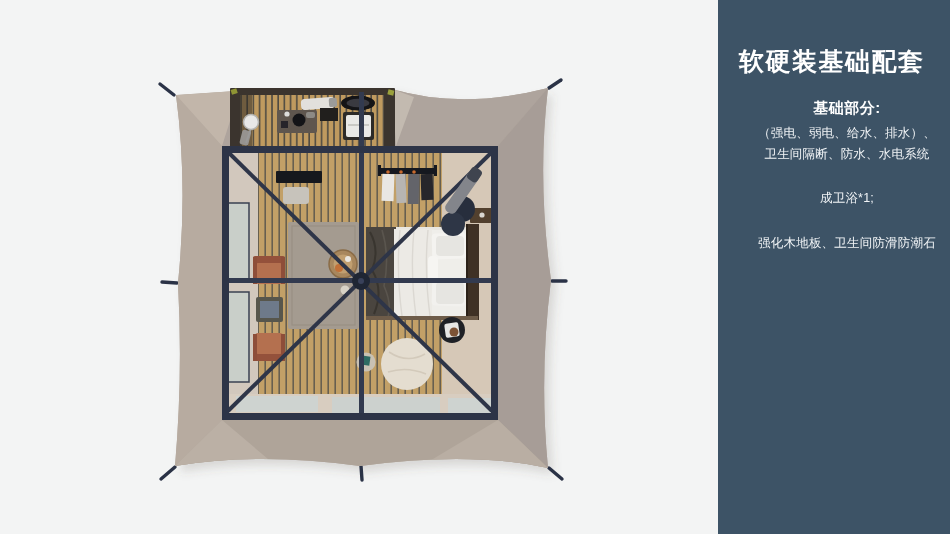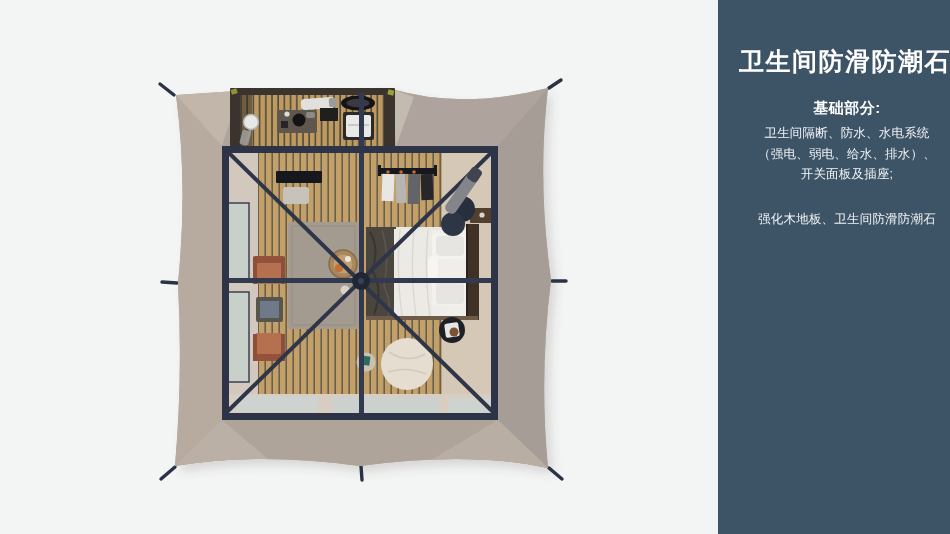--- a/index.html
+++ b/index.html
@@ -236,33 +236,33 @@
         <rect x="222" y="413" width="276" height="7" fill="#2d3447"></rect>
         <rect x="222" y="146" width="7" height="274" fill="#2d3447"></rect>
         <rect x="491" y="146" width="7" height="274" fill="#2d3447"></rect>
         <circle cx="361" cy="281" r="9" fill="#1f2634"></circle>
         <circle cx="361" cy="281" r="3" fill="#39415a"></circle>
       </g>
     </svg>
   </div>
 
   <div class="sidebar">
-    <div class="sb-title">卫生间防滑防潮石</div>
+    <div class="sb-title">软硬装基础配套</div>
     <div class="sb-body">
 
       <div class="sb-section">
         <div class="sb-heading">基础部分:</div>
+        <div class="sb-line">（强电、弱电、给水、排水）、</div>
         <div class="sb-line">卫生间隔断、防水、水电系统</div>
-        <div class="sb-line">（强电、弱电、给水、排水）、</div>
-        <div class="sb-line">开关面板及插座;</div>
       </div>
 
 
 
       <div class="sb-section">
+        <div class="sb-line">成卫浴*1;</div>
       </div>
 
       <div class="sb-section">
         <div class="sb-line">强化木地板、卫生间防滑防潮石</div>
 
       </div>
 
     </div>
   </div>
 </div>

